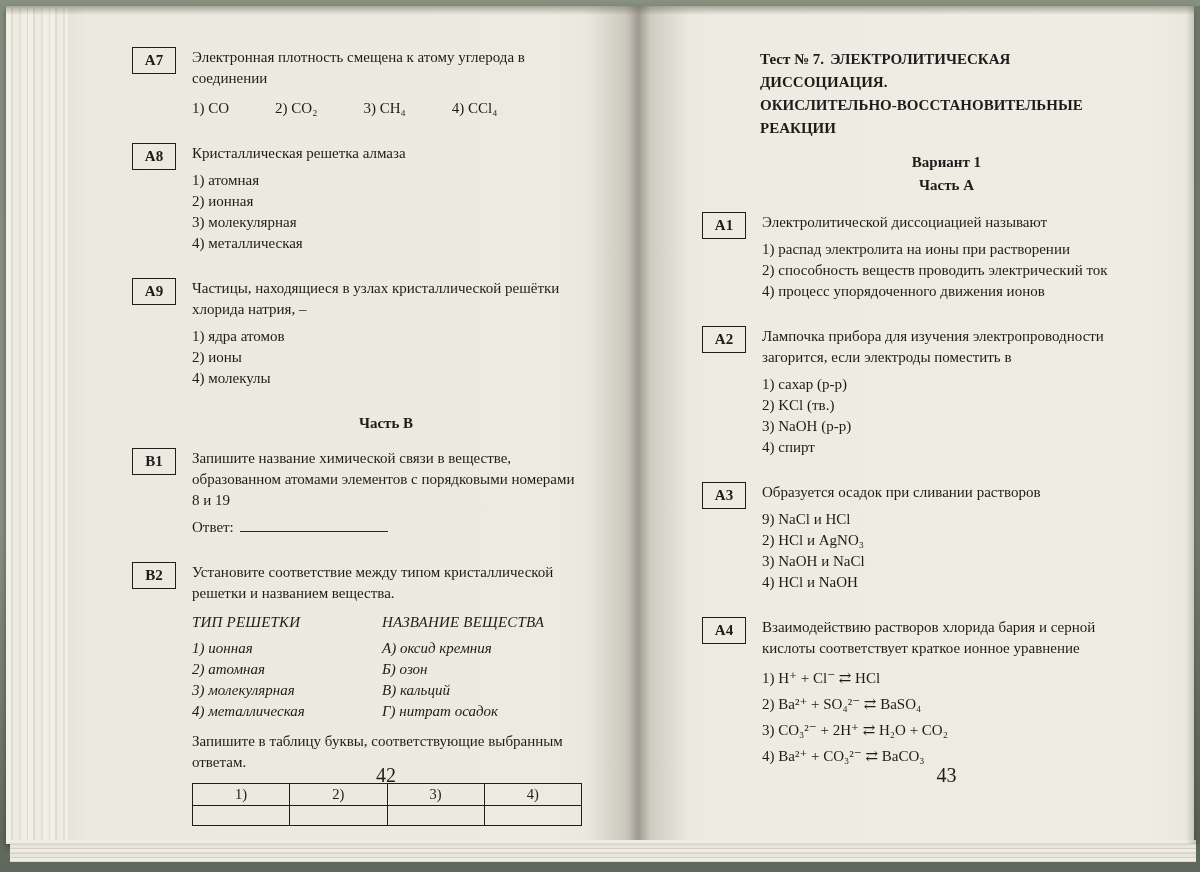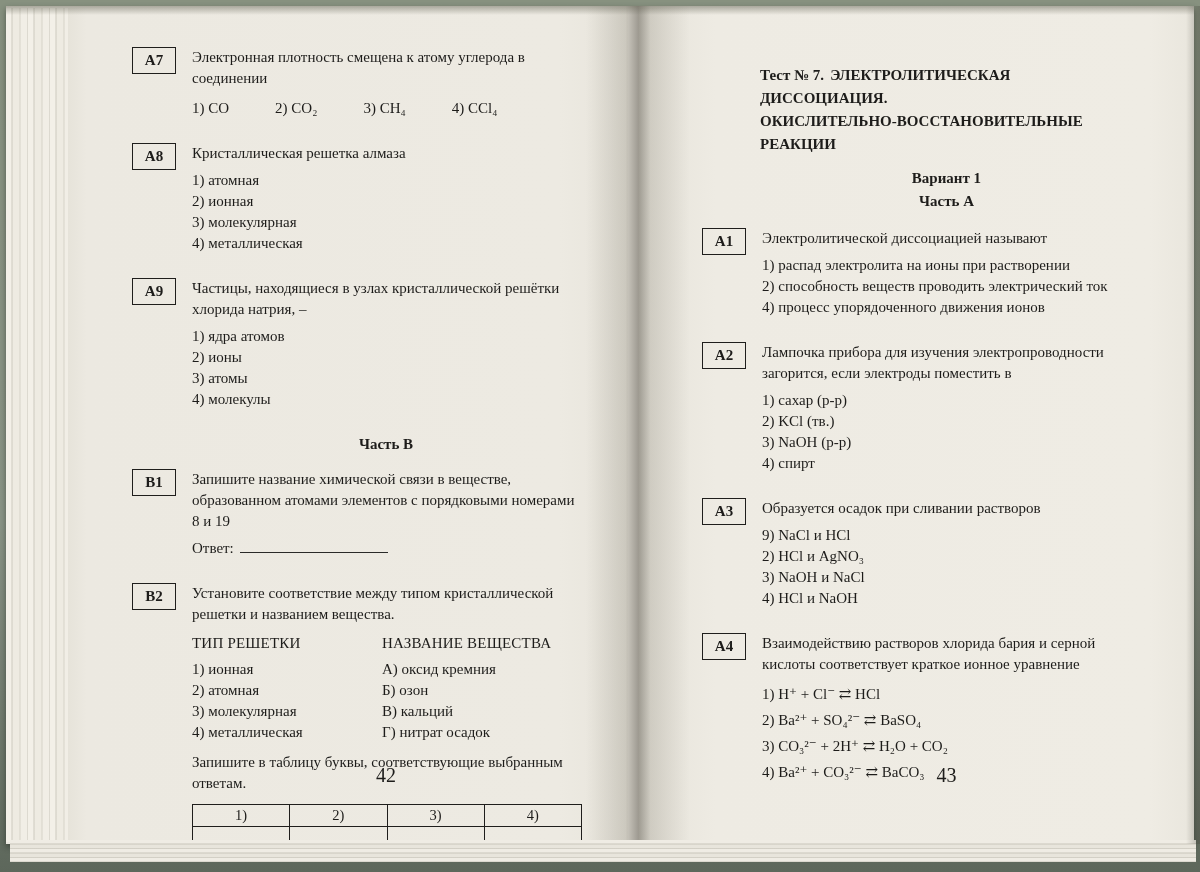--- a/index.html
+++ b/index.html
@@ -54,21 +54,21 @@
     box-sizing: border-box; overflow: hidden;
     font-size: 15px; line-height: 21px;
   }
   .left-page {
     left: 58px; width: 570px;
     padding: 39px 46px 0 74px;
     background: linear-gradient(90deg, #e3e0d6 0%, #ecE9e1 5%, #edeae2 88%, #e7e4db 100%);
   }
   .right-page {
     left: 638px; width: 556px;
-    padding: 56px 61px 0 64px;
+    padding: 40px 61px 0 64px;
     background: linear-gradient(90deg, #e6e3da 0%, #eeebe3 14%, #efece4 92%, #e9e6dd 100%);
   }
   .q { display: flex; gap: 16px; align-items: flex-start; margin-bottom: 24px; }
   .q-label {
     flex: 0 0 42px; width: 42px; height: 25px;
     border: 1.6px solid #1f1e1c;
     font-weight: bold; text-align: center; line-height: 24px; font-size: 15px;
     background: transparent;
   }
   .q-body { flex: 1; min-width: 0; }
@@ -83,21 +83,21 @@
   .title-block { margin-left: 58px; line-height: 23px; margin-bottom: 12px; font-weight: bold; }
   .title-bold { font-weight: bold; margin-right: 6px; }
   .center-heading { margin-left: 58px; text-align: center; font-weight: bold; line-height: 21px; }
   .center-heading.variant { margin-bottom: 2px; margin-top: 4px; }
   .center-heading.part { margin-bottom: 16px; }
   .answer-line { margin-top: 2px; }
   .blank {
     display: inline-block; width: 148px; height: 14px;
     border-bottom: 1.2px solid #2a2a28; margin-left: 6px; vertical-align: baseline;
   }
-  .match { display: flex; margin-top: 8px; }
+  .match { display: flex; margin-top: 8px; font-style: italic; }
   .match-col1 { width: 190px; flex: 0 0 190px; }
   .match-col2 { flex: 1; }
   .match-header { margin-bottom: 5px; letter-spacing: 0.2px; }
   .match .opt { display: block; line-height: 21px; }
   .b2-note { margin-top: 9px; }
   table.answer-table {
     border-collapse: collapse; width: 100%; margin-top: 10px;
     table-layout: fixed;
   }
   table.answer-table td {
@@ -145,21 +145,20 @@
       </div>
     </div>
 
     <div class="q">
       <div class="q-label">А9</div>
       <div class="q-body">
         <div class="q-text">Частицы, находящиеся в узлах кристаллической решётки хлорида натрия, –</div>
         <div class="opts">
           <span class="opt">1) ядра атомов</span>
           <span class="opt">2) ионы</span>
-          <span class="opt">3) атомы</span>
           <span class="opt">4) молекулы</span>
         </div>
       </div>
     </div>
 
     <div class="part-heading">Часть В</div>
 
     <div class="q">
       <div class="q-label">В1</div>
       <div class="q-body">

